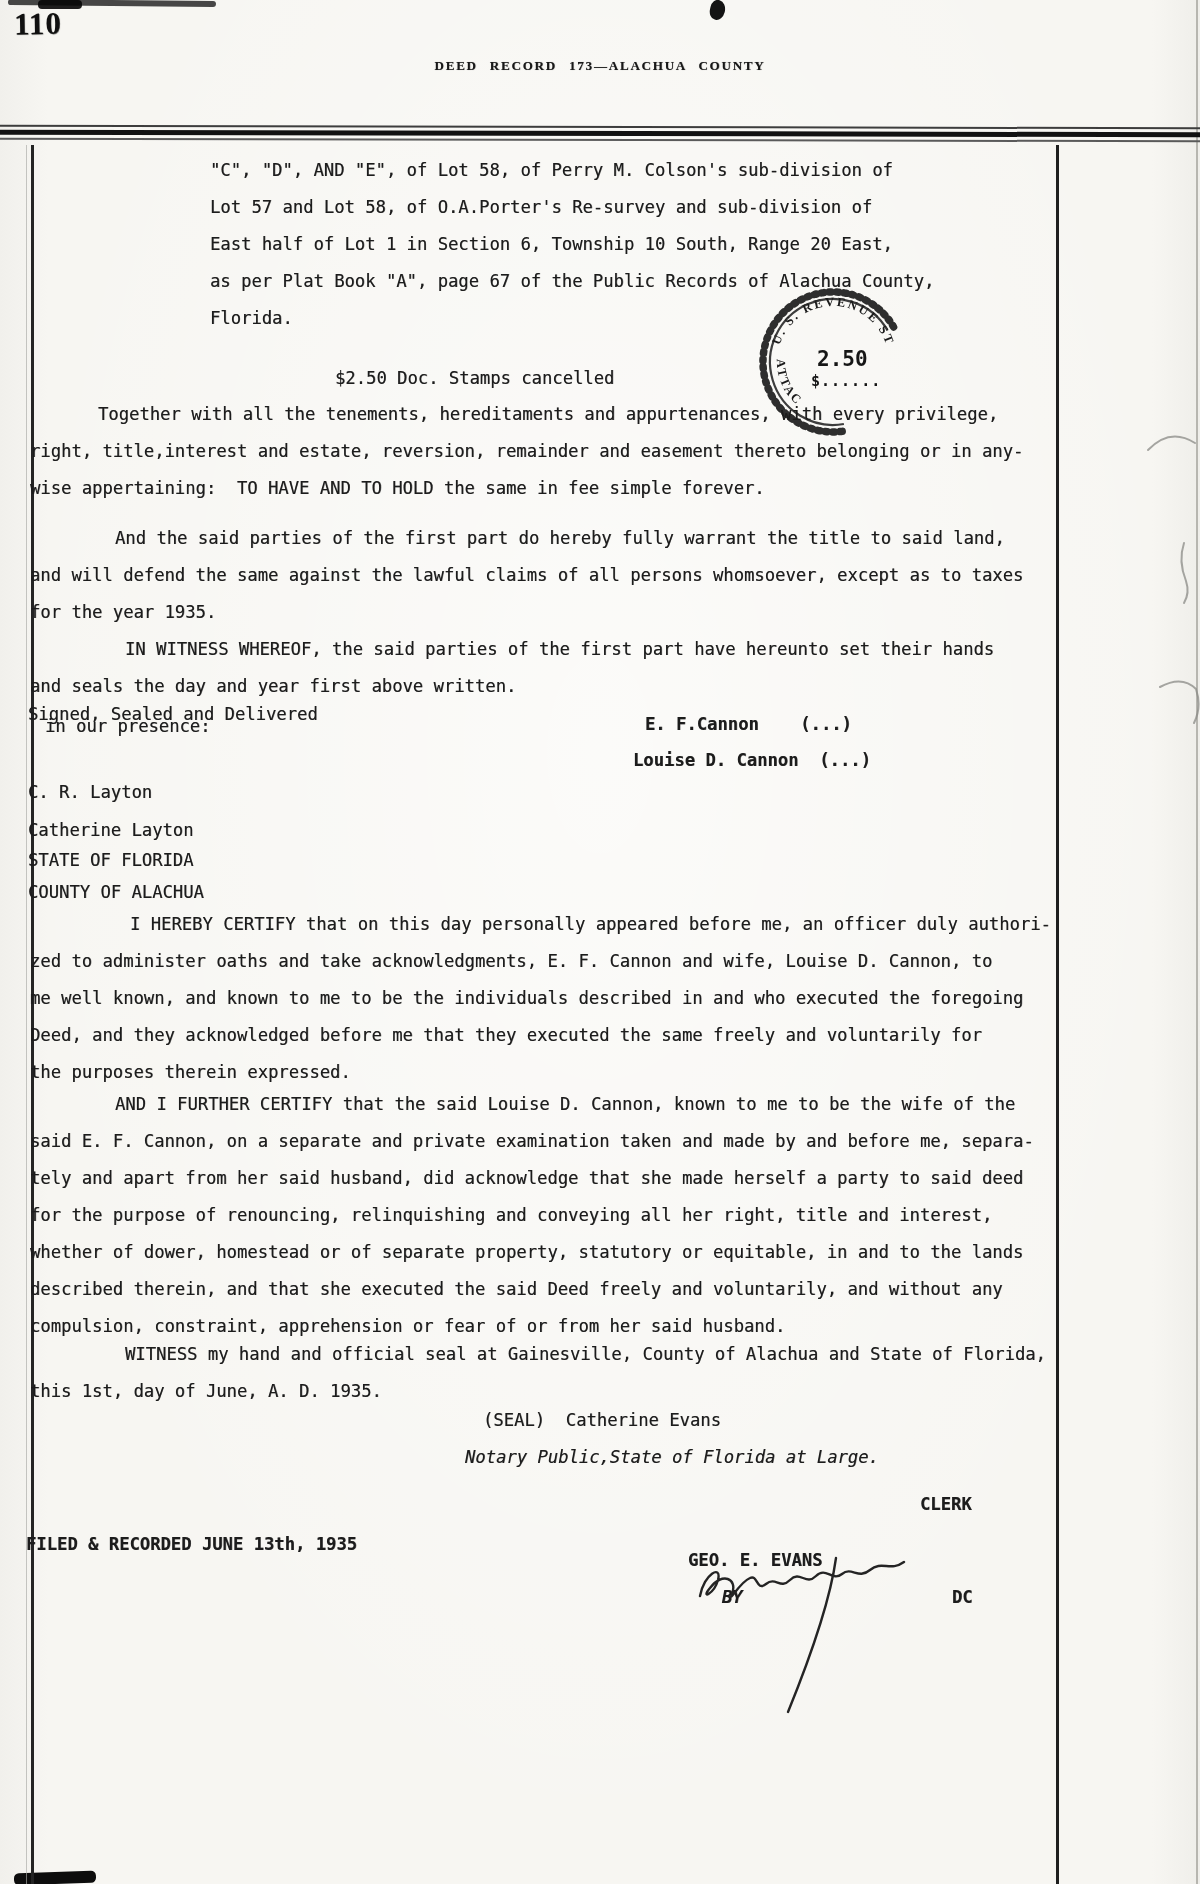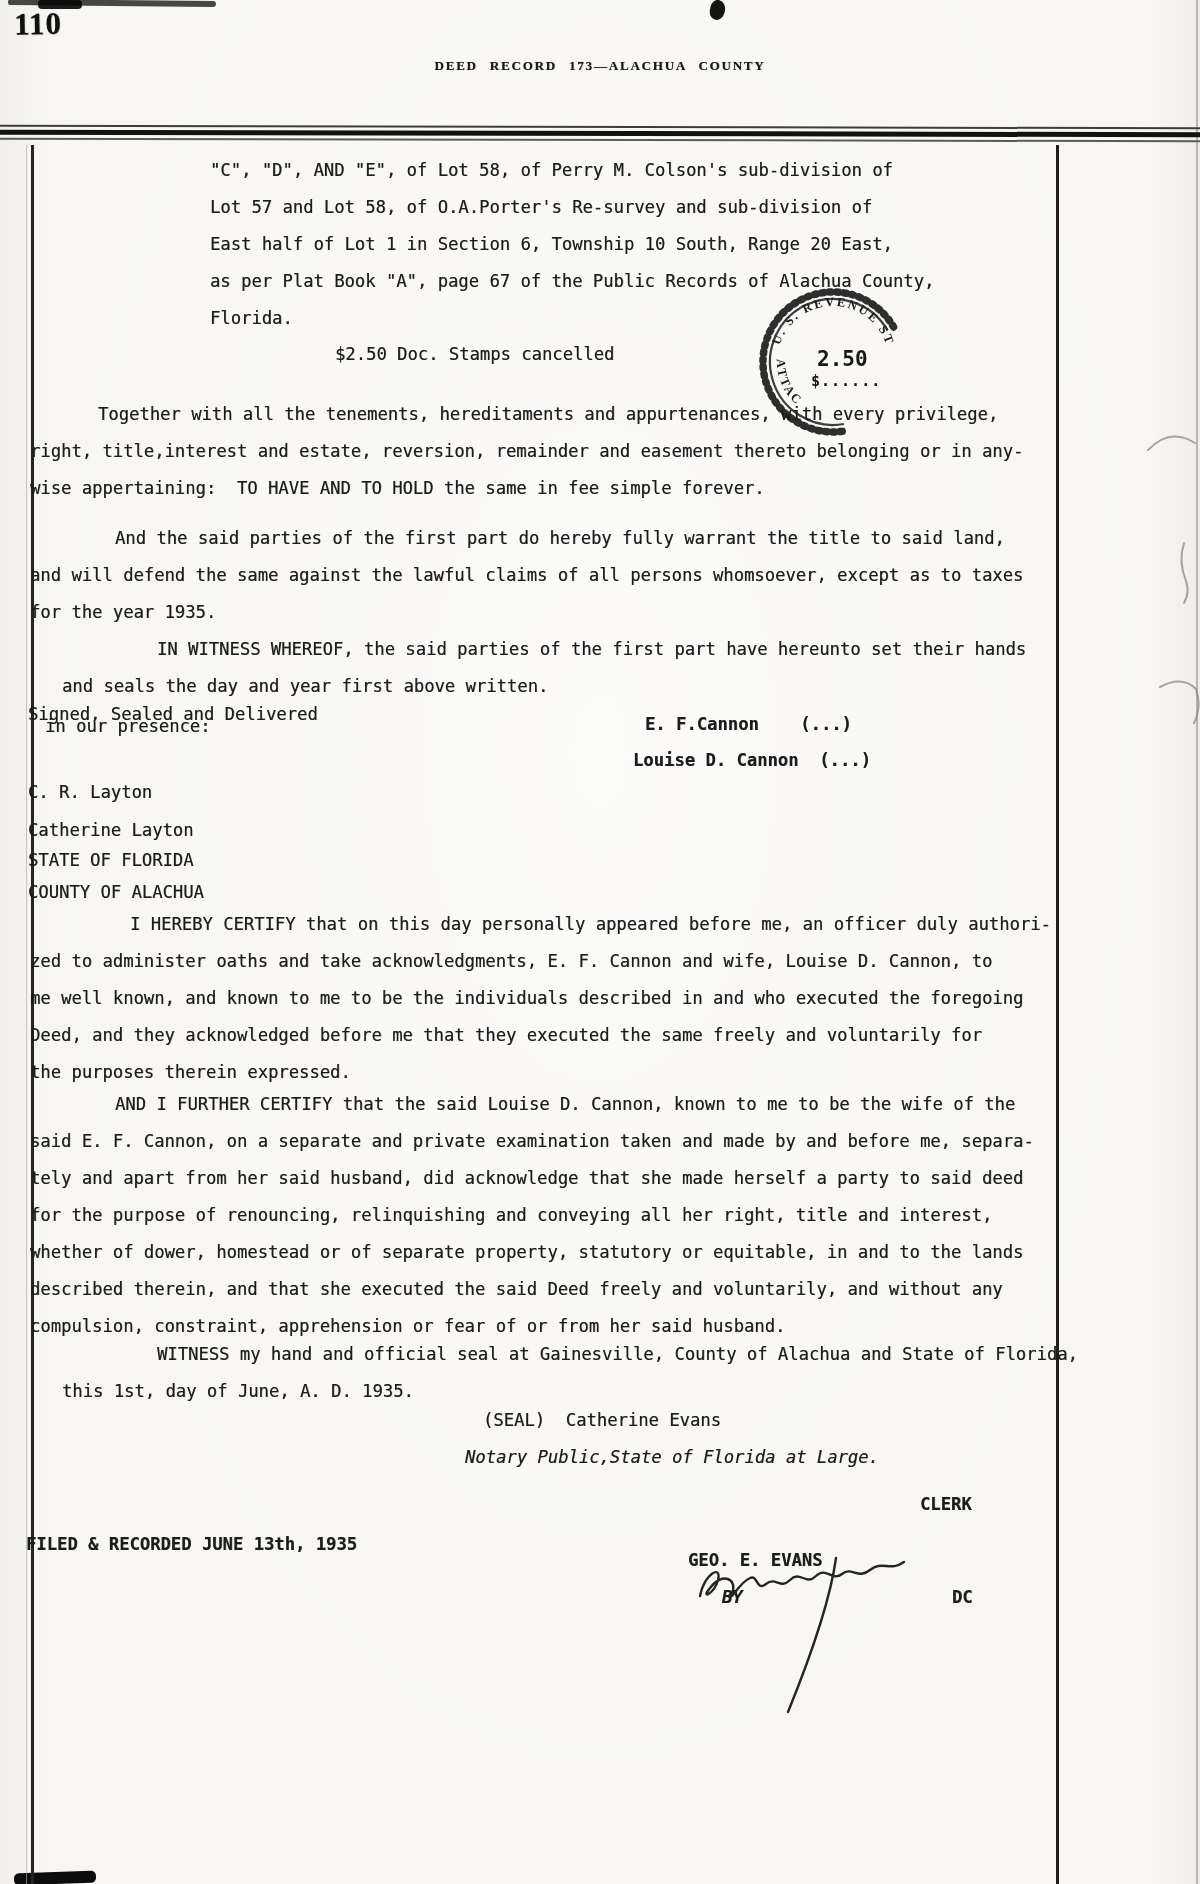--- a/index.html
+++ b/index.html
@@ -54,21 +54,21 @@
   .smudge-bottom{position:absolute;left:14px;top:1872px;width:82px;height:12px;background:#0d0d0d;border-radius:5px;transform:rotate(-2deg);}
   svg{position:absolute;overflow:visible;}
   .stamp-rim{stroke:#1c1c1c;fill:none;}
   .stamp-rim-text{font-family:"Liberation Serif",serif;font-weight:bold;font-size:12.5px;letter-spacing:2.2px;fill:#1b1b1b;}
   .stamp-amt{font-family:"DejaVu Sans Mono",monospace;font-weight:bold;font-size:21px;fill:#161616;}
   .stamp-amt2{font-family:"DejaVu Sans Mono",monospace;font-weight:bold;font-size:15px;letter-spacing:1px;fill:#161616;}
   .script{stroke:#242424;stroke-width:2.4;fill:none;stroke-linecap:round;stroke-linejoin:round;}
   .pencil{stroke:#8a8a86;stroke-width:2;fill:none;stroke-linecap:round;opacity:.75;}
   .ind68{text-indent:68px;}
   .ind85{text-indent:85px;}
-  .ind95{text-indent:95px;margin-left:32px;}
+  .ind95{text-indent:95px;}
   .ind100{text-indent:100px;}
 </style>
 </head>
 <body>
 
 <div class="page">
 
   <div class="smudge-top"></div>
   <div class="smudge-top2"></div>
   <div class="mark-topmid"></div>
@@ -87,21 +87,21 @@
   <div class="vline-left-ghost"></div>
   <div class="vline-left"></div>
   <div class="vline-right"></div>
 
   <div class="t" style="left:210px;top:152px;width:790px;">"C", "D", AND "E", of Lot 58, of Perry M. Colson's sub-division of
 Lot 57 and Lot 58, of O.A.Porter's Re-survey and sub-division of
 East half of Lot 1 in Section 6, Township 10 South, Range 20 East,
 as per Plat Book "A", page 67 of the Public Records of Alachua County,
 Florida.</div>
 
-  <div class="t" style="left:335px;top:336px;">$2.50 Doc. Stamps cancelled</div>
+  <div class="t" style="left:335px;top:360px;">$2.50 Doc. Stamps cancelled</div>
 
   <svg style="left:747px;top:276px;" width="172" height="172" viewBox="-86 -86 172 172">
     <defs>
       <path id="rimtop" d="M -54.1 -14.5 A 56 56 0 0 1 54.1 -14.5"></path>
       <path id="rimleft" d="M -55.8 -4.9 A 56 56 0 0 0 -19.2 52.6"></path>
     </defs>
     <path class="stamp-rim" d="M 60.6 -35 A 70 70 0 1 0 12.2 68.9" stroke-width="7.5" stroke-dasharray="2 5.5" stroke-linecap="round" opacity="0.92"></path>
     <path class="stamp-rim" d="M 54.6 -31.5 A 63 63 0 1 0 10.9 62.0" stroke-width="2.2" opacity="0.85"></path>
     <text class="stamp-rim-text">
       <textPath href="#rimtop" startOffset="2">U. S. REVENUE STA.</textPath>

